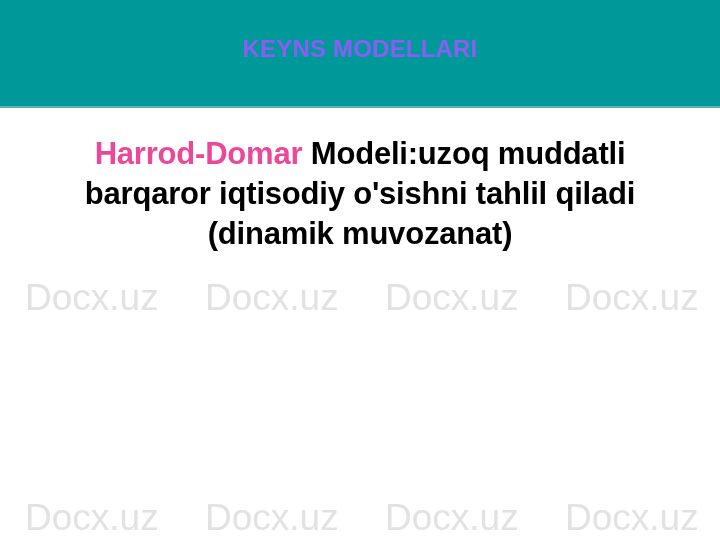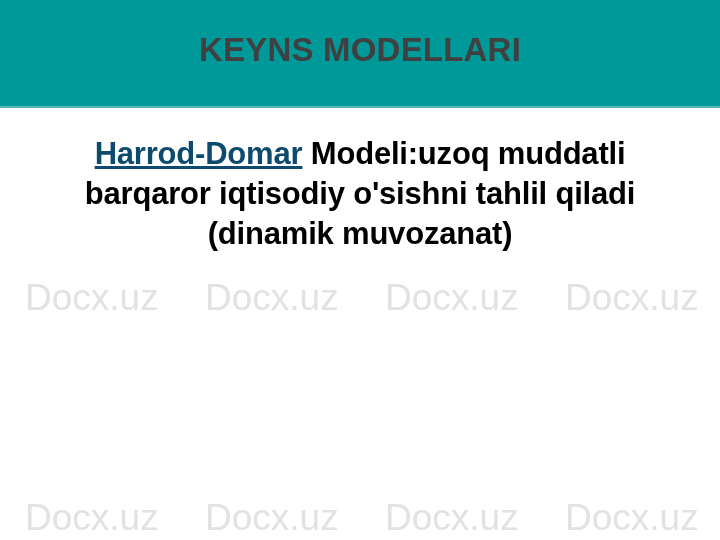--- a/index.html
+++ b/index.html
@@ -44,24 +44,24 @@
   .slide-title {
     position: absolute;
     left: 0;
     top: 0;
     width: 720px;
     height: 106px;
     display: flex;
     align-items: center;
     justify-content: center;
     z-index: 3;
-    color: #404040;
+    color: #8b5cf6;
     font-family: "Liberation Sans", sans-serif;
     font-weight: bold;
-    font-size: 33px;
+    font-size: 24px;
     letter-spacing: 0.2px;
     line-height: 1;
     white-space: nowrap;
     padding-bottom: 8px;
     box-sizing: border-box;
   }
 
   
   .watermark-layer {
     position: absolute;
@@ -104,22 +104,21 @@
     z-index: 4;
     text-align: center;
     font-family: "Liberation Sans", sans-serif;
     font-weight: bold;
     font-size: 31px;
     line-height: 40px;
     color: #000000;
     letter-spacing: -0.2px;
   }
   .accent-red {
-    color: #0c4a6e;
-    text-decoration: underline;
+    color: #ec4899;
   }
   .body-rest {
     color: #000000;
   }
 </style>
 </head>
 <body>
 
 <div class="slide">
 

